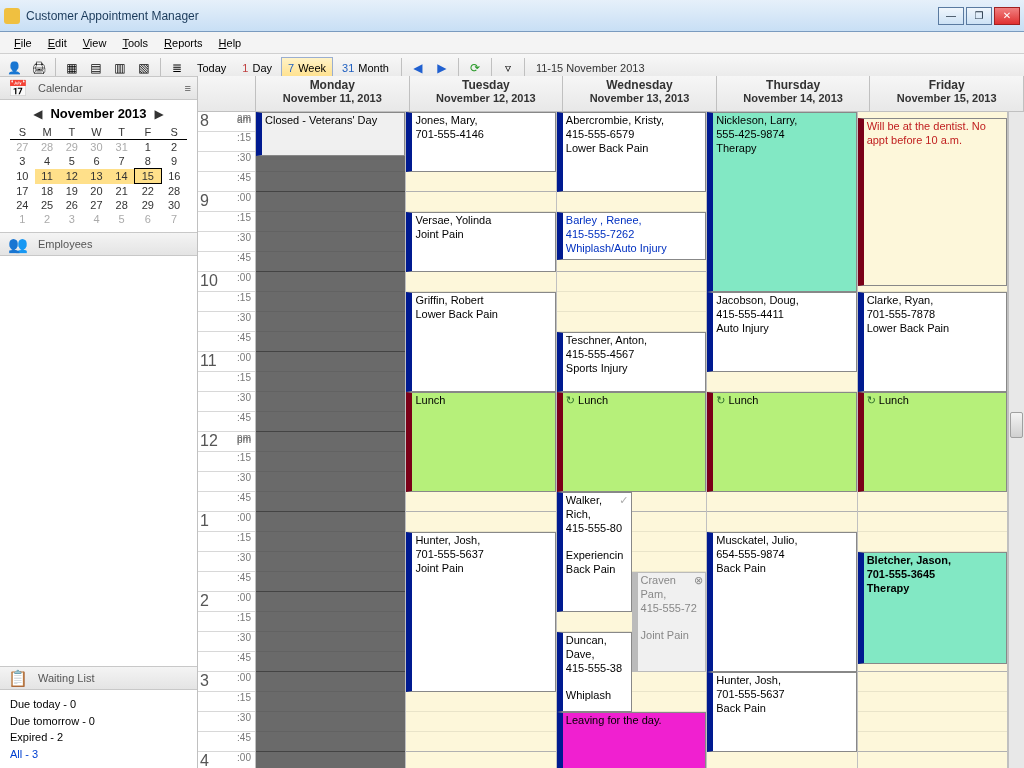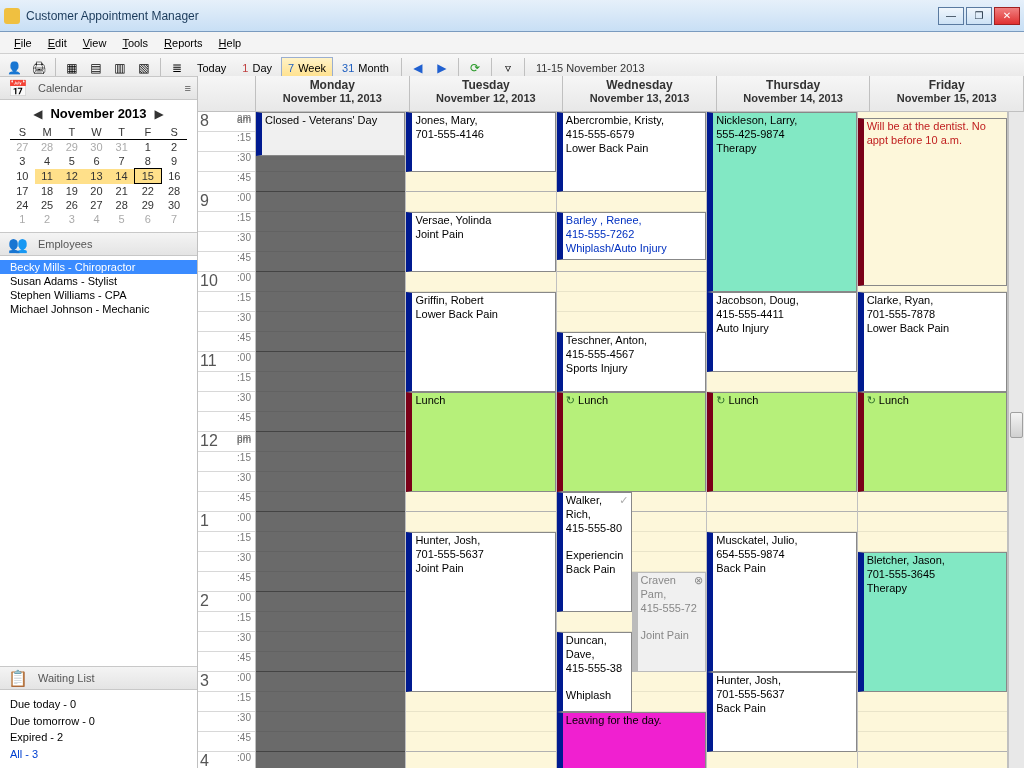--- a/index.html
+++ b/index.html
@@ -219,26 +219,20 @@
               <td class="other">7</td>
             </tr>
           </tbody>
         </table>
     </div>
 
     <div class="panelhdr">
       <span class="picon">👥</span>
       <span>Employees</span>
     </div>
-    <div class="emplist" id="emplist">
-        <div class="emp sel">Becky Mills - Chiropractor</div>
-        <div class="emp">Susan Adams - Stylist</div>
-        <div class="emp">Stephen Williams - CPA</div>
-        <div class="emp">Michael Johnson - Mechanic</div>
-      </div>
 
     <div style="flex:1"></div>
 
     <div class="panelhdr">
       <span class="picon">📋</span>
       <span>Waiting List</span>
     </div>
     <div class="waitlist">
       <div>Due today - 0</div>
       <div>Due tomorrow - 0</div>
@@ -385,20 +379,20 @@
           <div class="appt" style="top: 180px; height: 80px;">Jacobson, Doug,<br>415-555-4411<br>Auto Injury</div>
           <div class="appt lunch" style="top: 280px; height: 100px;"><span class="rec">↻</span>Lunch</div>
           <div class="appt" style="top: 420px; height: 140px;">Musckatel, Julio,<br>654-555-9874<br>Back Pain</div>
           <div class="appt" style="top: 560px; height: 80px;">Hunter, Josh,<br>701-555-5637<br>Back Pain</div>
         </div>
       <div class="daycol" id="col4">
           <div class="slotlines"></div>
           <div class="appt note" style="top: 6px; height: 168px;">Will be at the dentist. No appt before 10 a.m.</div>
           <div class="appt" style="top: 180px; height: 100px;">Clarke, Ryan,<br>701-555-7878<br>Lower Back Pain</div>
           <div class="appt lunch" style="top: 280px; height: 100px;"><span class="rec">↻</span>Lunch</div>
-          <div class="appt therapy" style="top: 440px; height: 140px;">Bletcher, Jason,<br>701-555-3645<br>Therapy</div>
+          <div class="appt therapy" style="top: 440px; height: 112px; font-weight: bold;">Bletcher, Jason,<br>701-555-3645<br>Therapy</div>
         </div>
     </div>
     <div class="vscroll">
         <div class="thumb"></div>
       </div>
   </div>
 </div>
 
 </body></html>

